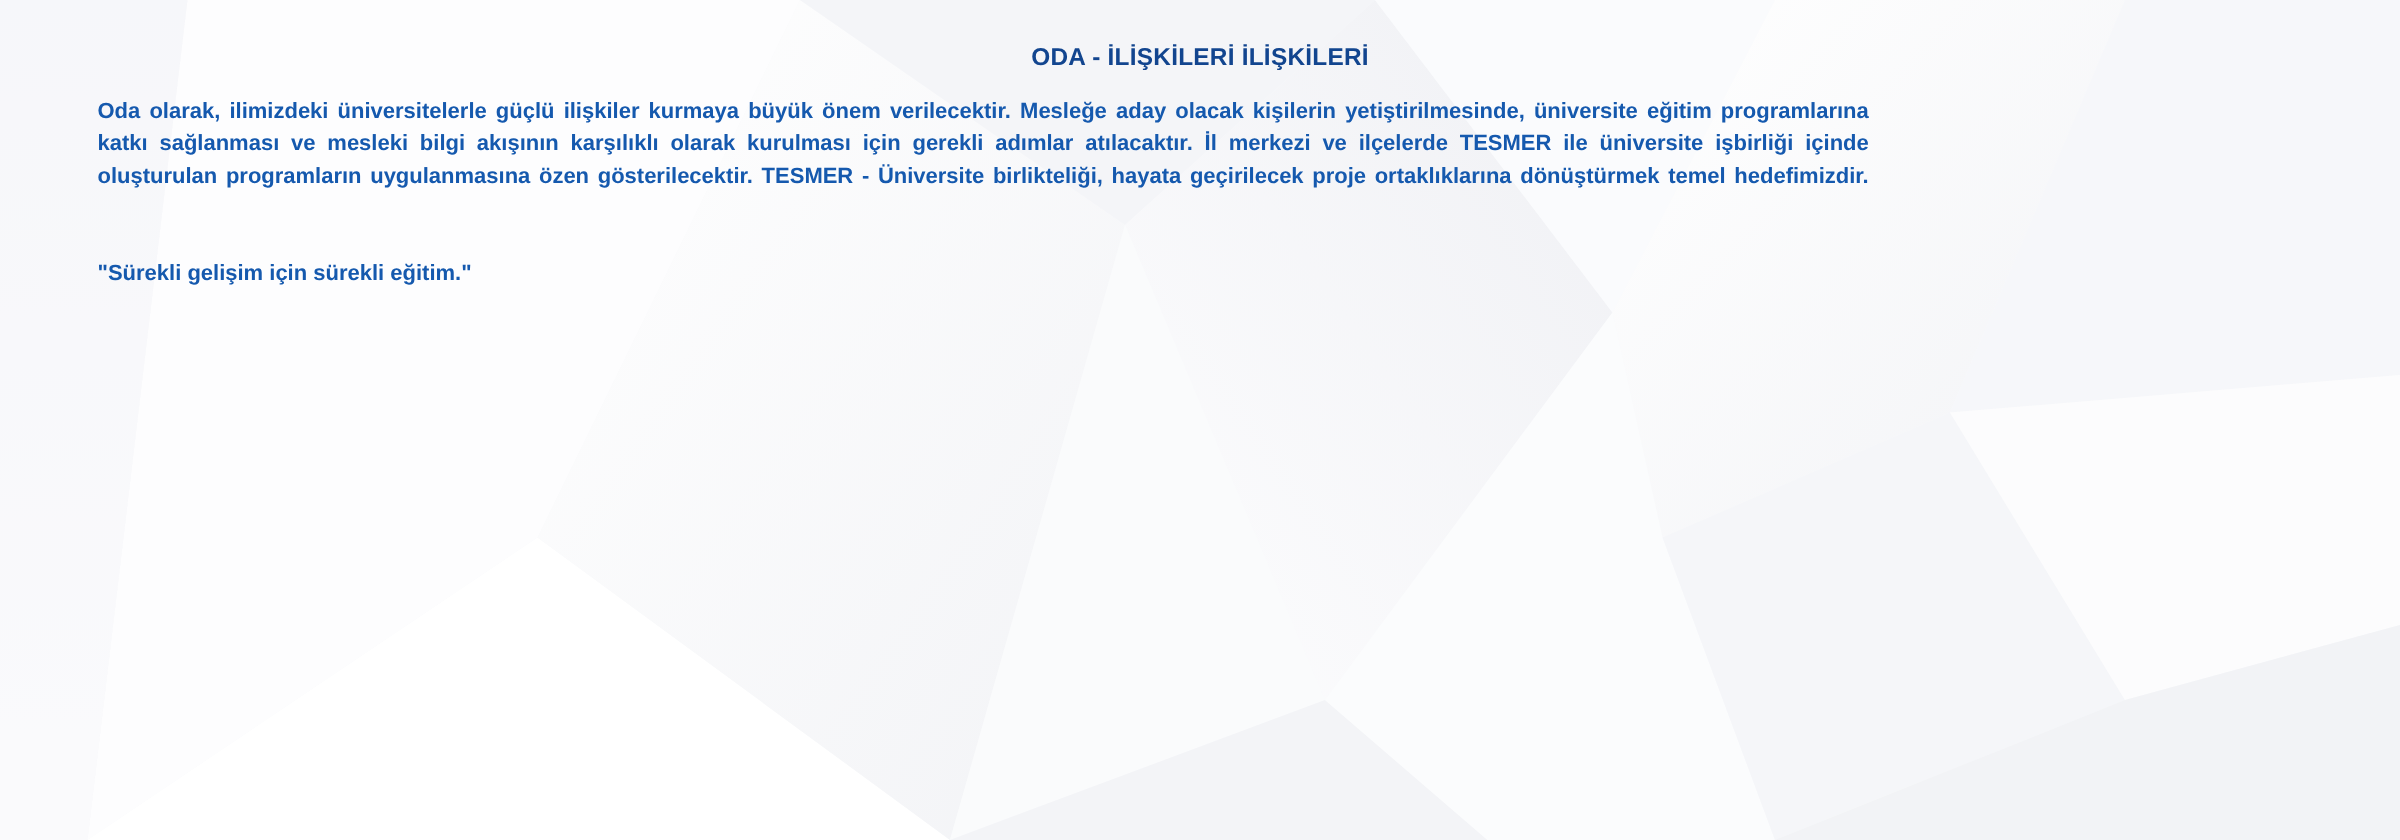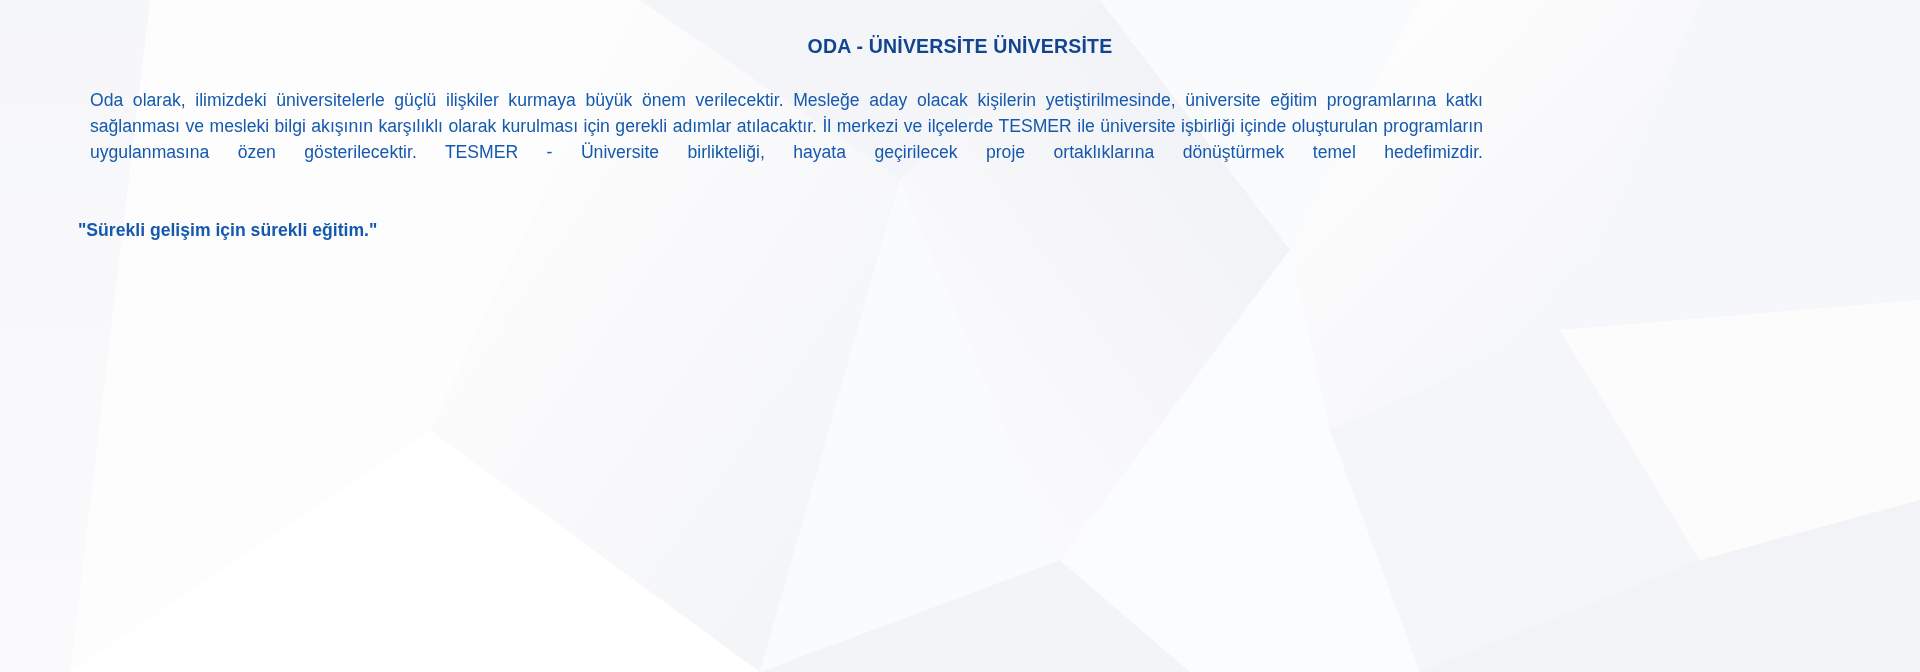--- a/index.html
+++ b/index.html
@@ -46,23 +46,23 @@
   }
 
   .text-block {
     position: absolute;
     left: 78px;
     top: 76px;
     width: 1417px;
   }
 
   .para {
-    margin: 12px;
+    margin: 0;
     font-size: 17.6px;
-    font-weight: normal;
+    font-weight: bold;
     line-height: 25.8px;
     color: #1559ae;
     text-align: justify;
     text-justify: inter-word;
     -webkit-hyphens: none;
     hyphens: none;
   }
 
   .para.justified {
     text-align: justify;
@@ -120,21 +120,21 @@
   <polygon points="1060,560 1290,250 1330,430 1420,672 1190,672" fill="#fbfcfd"></polygon>
   <polygon points="1330,430 1560,330 1700,560 1420,672" fill="#f5f6f9"></polygon>
   <polygon points="1700,0 1920,0 1920,300 1560,330" fill="#f6f7fa"></polygon>
   <polygon points="1560,330 1920,300 1920,500 1700,560" fill="#fcfcfd"></polygon>
   <polygon points="1700,560 1920,500 1920,672 1420,672" fill="#f2f3f6"></polygon>
   <polygon points="0,0 150,0 70,672 0,672" fill="#f5f6f9" opacity="0.5"></polygon>
 </svg>
 
 <div id="content">
 
-  <h1 class="page-title">ODA - ÜNİVERSİTE ÜNİVERSİTE</h1>
+  <h1 class="page-title">ODA - İLİŞKİLERİ İLİŞKİLERİ</h1>
 
   <div class="text-block">
 
     <p class="para para-1 justified">Oda olarak, ilimizdeki üniversitelerle güçlü ilişkiler kurmaya büyük önem verilecektir. Mesleğe aday olacak kişilerin yetiştirilmesinde, üniversite eğitim programlarına katkı sağlanması ve mesleki bilgi akışının karşılıklı olarak kurulması için gerekli adımlar atılacaktır. İl merkezi ve ilçelerde TESMER ile üniversite işbirliği içinde oluşturulan programların uygulanmasına özen gösterilecektir. TESMER - Üniversite birlikteliği, hayata geçirilecek proje ortaklıklarına dönüştürmek temel hedefimizdir.</p>
 
 
     <p class="quote-line">"Sürekli gelişim için sürekli eğitim."</p>
 
   </div>
 

